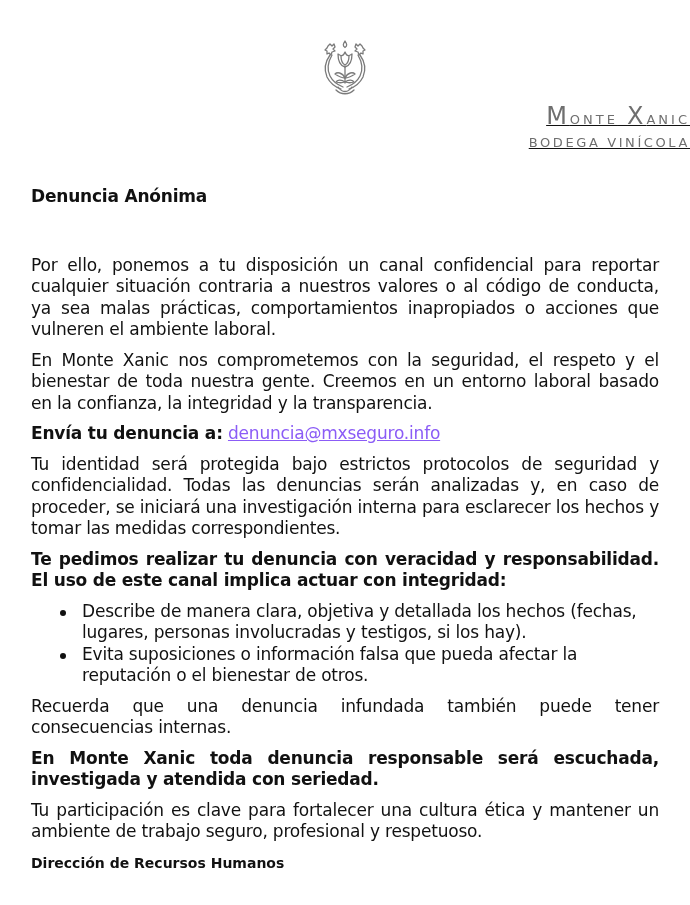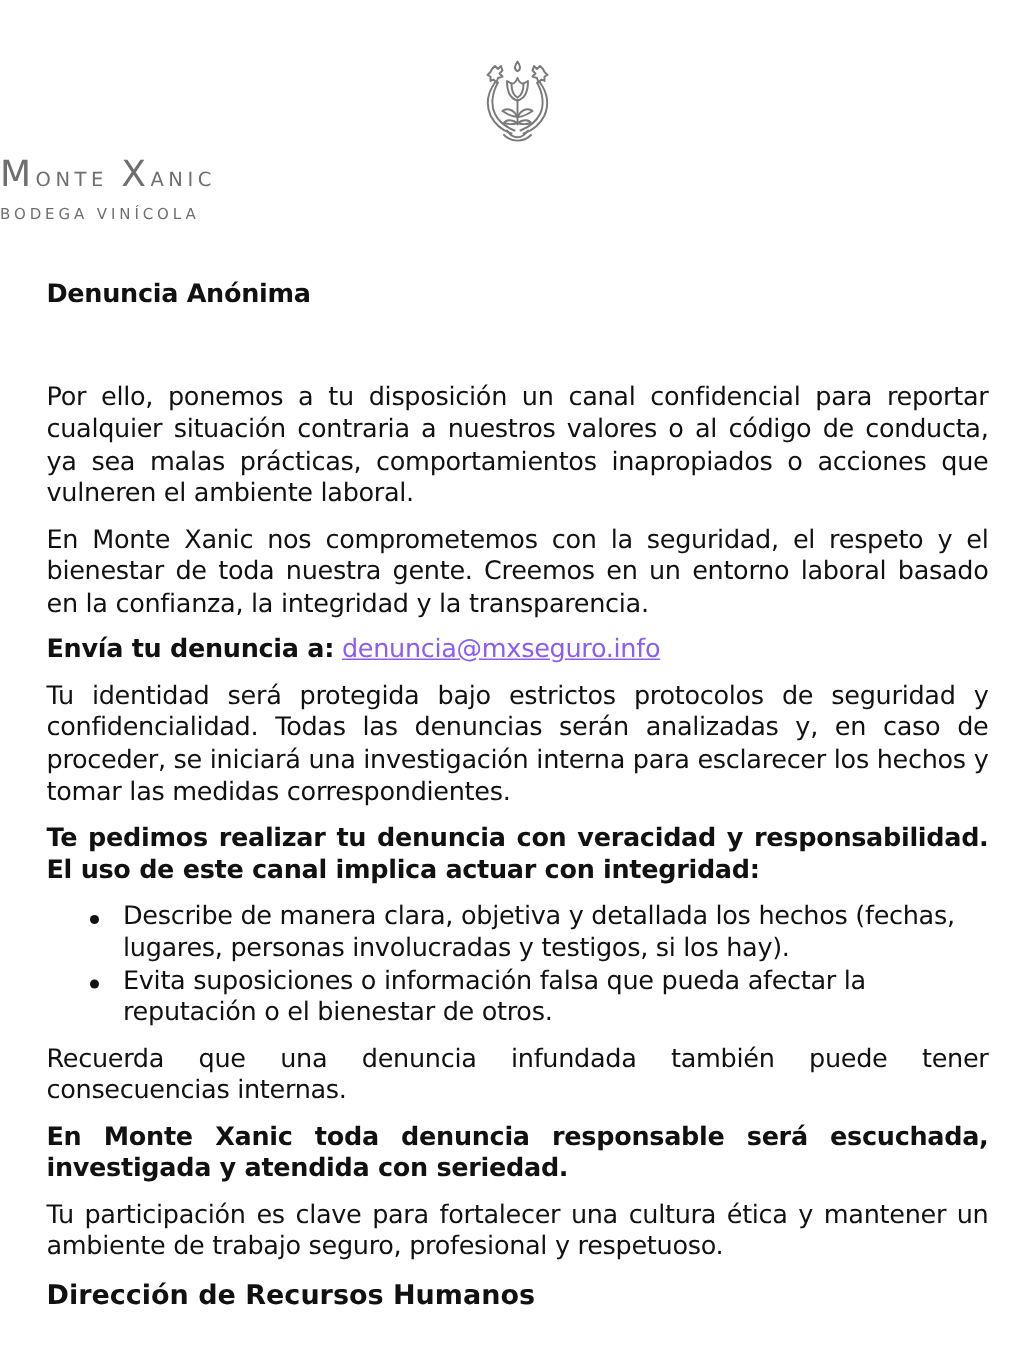--- a/index.html
+++ b/index.html
@@ -13,42 +13,43 @@
       position: relative;
       overflow: hidden;
       font-family: "DejaVu Sans", sans-serif;
       color: #111111;
     }
     .logo {
       position: absolute;
       left: 0;
       top: 38px;
       width: 690px;
-      text-align: left;
+      text-align: right;
+      text-decoration: underline;
     }
     .emblem {
       display: block;
       margin: 0 auto;
       width: 50px;
       height: 58px;
     }
     .brand-name {
       margin-top: 8px;
       font-family: "DejaVu Sans", sans-serif;
       font-size: 19px;
       letter-spacing: 3px;
       color: #6f6f6f;
       font-variant: small-caps;
       font-weight: normal;
       line-height: 24px;
     }
     .brand-name .cap { font-size: 24px; }
     .brand-sub {
       margin-top: 9px;
-      font-size: 10px;
+      font-size: 13px;
       letter-spacing: 2.6px;
       color: #6f6f6f;
       line-height: 10px;
     }
     .content {
       position: absolute;
       left: 31px;
       top: 186px;
       width: 628px;
       font-size: 17px;
@@ -86,21 +87,21 @@
       top: 9px;
       width: 6px;
       height: 6px;
       border-radius: 50%;
       background: #111111;
     }
     .signature {
       position: absolute;
       left: 31px;
       top: 853px;
-      font-size: 18px;
+      font-size: 14px;
       font-weight: bold;
       line-height: 21px;
     }
   </style>
 </head>
 <body>
 
 <div class="logo">
   <svg class="emblem" viewBox="0 0 50 58" fill="none" stroke="#7a7a7a" stroke-width="1.3" stroke-linecap="round" stroke-linejoin="round">
 

